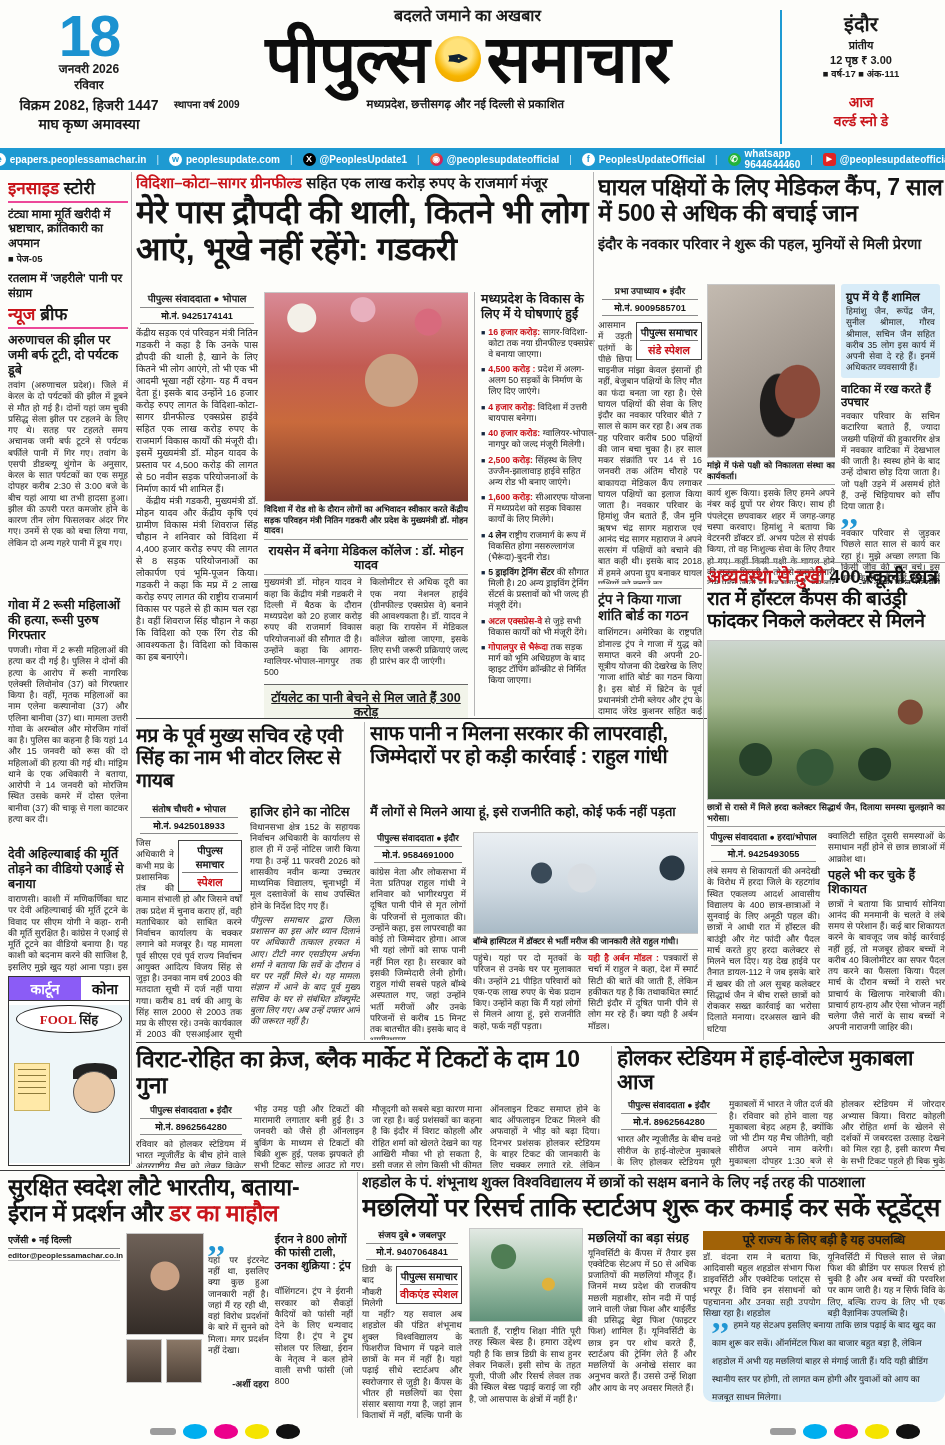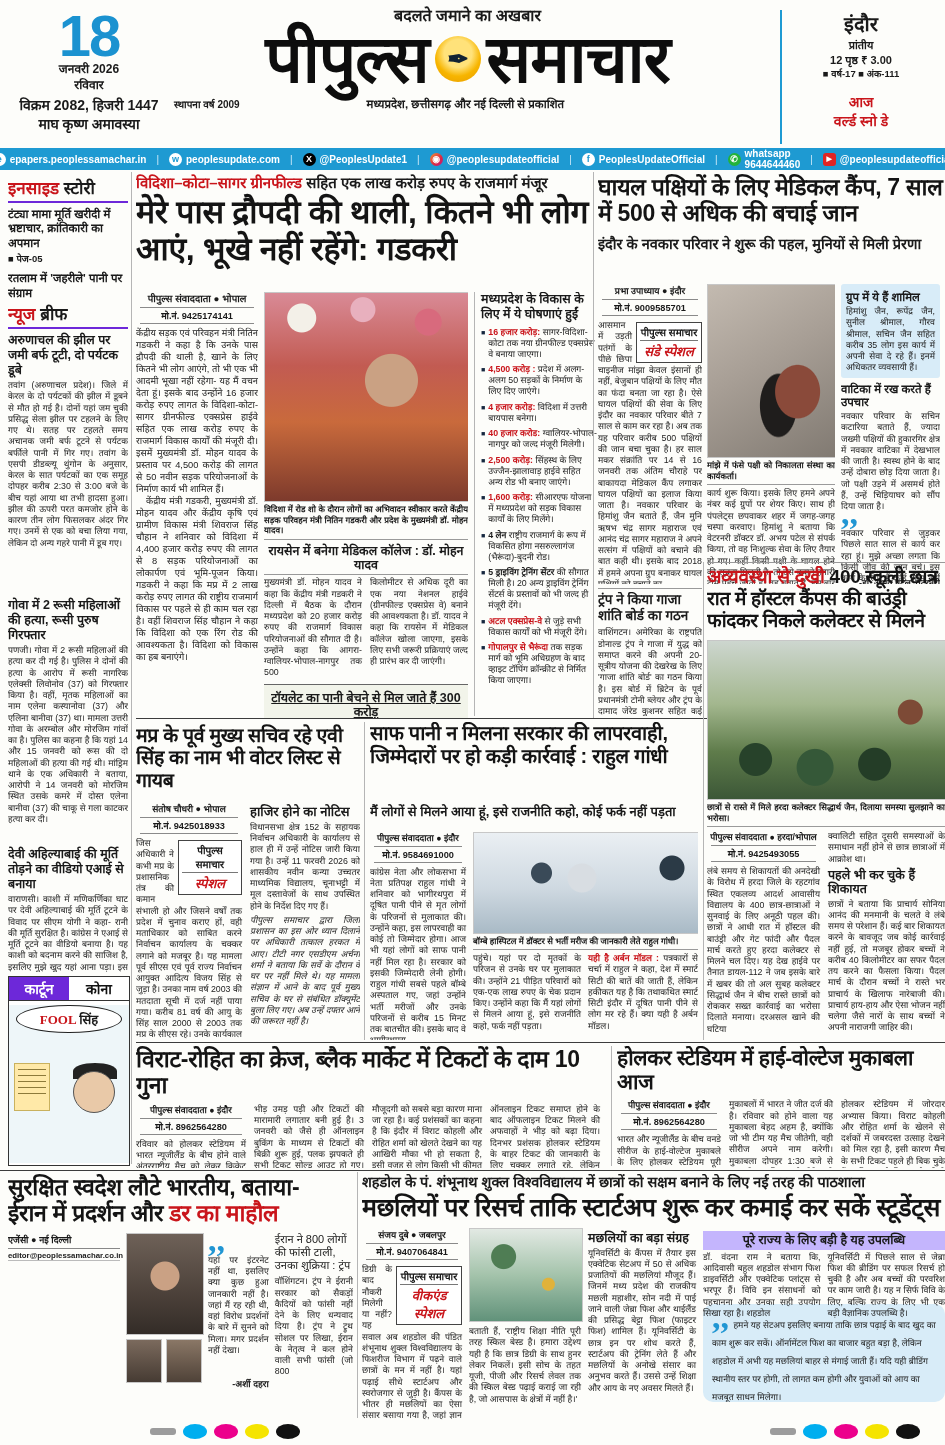--- a/index.html
+++ b/index.html
@@ -13,21 +13,21 @@
   .subhead{font-weight:800;font-size:14px;line-height:1.2;}
   .body-txt{font-size:9.3px;line-height:1.29;text-align:justify;color:#1d1d1d;}
   .small-txt{font-size:8.8px;line-height:1.28;text-align:justify;color:#1d1d1d;}
   .byline{font-size:9.8px;font-weight:700;text-align:center;white-space:nowrap;}
   .phone{font-size:9.2px;font-weight:700;text-align:center;border-top:1px solid #8a8a8a;border-bottom:1px solid #8a8a8a;margin:2px 4px 4px;padding:1px 0;}
   .sub-h{font-weight:800;font-size:12.5px;line-height:1.15;margin:3px 0 2px;}
   .caption{font-size:8.4px;font-weight:700;text-align:justify;border-bottom:1px solid #9a9a9a;padding:2px 0 3px;line-height:1.25;}
   .photo{position:relative;overflow:hidden;border:1px solid #c7c7c7;}
   .badge{border:1.5px solid #444;text-align:center;padding:2px 3px;margin:3px auto;width:88%;background:#fff;}
   .badge .b1{font-weight:900;font-size:10px;display:block;border-bottom:1px solid #777;padding-bottom:1px;}
-  .badge .b2{color:#c9151b;font-weight:900;font-size:13px;display:block;padding-top:1px;font-style:italic;}
+  .badge .b2{color:#c9151b;font-weight:900;font-size:11px;display:block;padding-top:1px;}
   .qmark{color:#2196d3;font-weight:900;font-size:34px;line-height:14px;font-family:"Liberation Serif",serif;}
   .quote-attrib{font-weight:700;text-align:right;font-size:9px;}
   .box-blue{background:#d8ecf8;border-radius:10px;padding:6px 9px;}
   .ann-item{display:flex;gap:3px;margin-bottom:4.5px;}
   .sq{color:#16273f;font-size:7px;line-height:1.7;}
   .ann-txt{font-size:8.8px;line-height:1.25;text-align:left;}
   .ann-lead{color:#c9151b;font-weight:800;}
   .tint-box{background:#f2f4ea;border-top:1.5px solid #666;padding:3px 4px;}
   .cols2{display:flex;gap:8px;}
   .cols2>div{flex:1;}
@@ -39,28 +39,28 @@
   .m-logo{width:46px;height:46px;border-radius:50%;background:radial-gradient(circle at 50% 38%,#ffe27a 0 38%,#f7b500 62%,#e79a00 100%);display:flex;align-items:center;justify-content:center;font-size:26px;color:#123;flex:0 0 auto;}
   .socialbar{position:absolute;left:0;top:148px;width:945px;height:22px;background:#1e9ad2;display:flex;align-items:center;justify-content:center;gap:10px;color:#fff;font-weight:700;font-size:10px;}
   .sb-item{display:flex;align-items:center;gap:4px;}
   .sb-sep{color:#cfeaf8;font-weight:400;}
   .sb-ic{width:13px;height:13px;border-radius:50%;background:#fff;color:#1e9ad2;display:flex;align-items:center;justify-content:center;font-size:9px;font-weight:900;flex:0 0 auto;}
   .ic-x{background:#000;color:#fff;}
   .ic-wa{background:#23b33a;color:#fff;}
   .ic-yt{background:#e02423;color:#fff;border-radius:3px;font-size:7px;}
   .ic-ig{background:linear-gradient(135deg,#f09433,#dc2743 60%,#bc1888);color:#fff;}
   
-  .rail-h{font-size:17px;font-weight:900;border-bottom:2px solid #6d28d9;padding-bottom:2px;margin-bottom:4px;}
+  .rail-h{font-size:17px;font-weight:900;border-bottom:2px solid #ec4899;padding-bottom:2px;margin-bottom:4px;}
   .rail-item{font-size:11.5px;font-weight:800;line-height:1.25;margin-bottom:2px;}
   .rail-page{font-size:9.5px;font-weight:800;margin:1px 0 6px;}
   .brief-t{font-size:12.5px;font-weight:900;line-height:1.2;margin-bottom:2px;}
   
   .cartoon{border:1.5px solid #333;background:#fff;}
   .cartoon-h{display:flex;font-weight:900;font-size:14px;text-align:center;border-bottom:1.5px solid #333;}
-  .cartoon-h .c1{background:#6d28d9;color:#fff;flex:1;padding:2px 0;}
+  .cartoon-h .c1{background:#8b5cf6;color:#fff;flex:1;padding:2px 12px;}
   .cartoon-h .c2{background:#fff;color:#111;flex:1;padding:2px 0;}
   .bubble{margin:4px auto 2px;width:86%;border:1.5px solid #222;border-radius:50%;text-align:center;font-weight:900;font-size:13px;padding:4px 0;background:#fff;font-family:"Liberation Serif",serif;}
   .note{position:absolute;left:5px;top:58px;width:34px;height:46px;background:#ffe9a8;border:1px solid #c9b15e;}
   .note i{display:block;height:1px;background:#8d7a3a;margin:5px 3px 0;}
   .face{position:absolute;right:14px;top:66px;width:40px;height:40px;border-radius:50%;background:#e9c9a8;border:1px solid #555;}
   .hair{position:absolute;right:12px;top:58px;width:44px;height:16px;border-radius:50% 50% 0 0;background:#222;}
   .regmarks{position:absolute;top:1424px;display:flex;align-items:center;gap:7px;}
   .regbar{width:26px;height:7px;background:#9c9c9c;border-radius:3px;}
   .regdot{width:24px;height:15px;border-radius:50%;}
 </style>
@@ -420,21 +420,21 @@
           <div class="photo" style="width:36px;height:42px;background:linear-gradient(180deg,#7b6a5d,#463b33);"></div>
           <div class="photo" style="width:36px;height:42px;background:linear-gradient(180deg,#8a7766,#4f4238);"></div>
         </div>
       </div>
       <div style="width:66px;">
         <span class="qmark">,,</span>
         <div class="small-txt" style="height:122px;">यहां पर इंटरनेट नहीं था, इसलिए क्या कुछ हुआ जानकारी नहीं है। जहां मैं रह रही थी, वहां विरोध प्रदर्शनों के बारे में सुनने को मिला। मगर प्रदर्शन नहीं देखा।</div>
         <div class="quote-attrib">-अर्शी दहरा</div>
       </div>
       <div style="width:85px;">
-        <div style="font-weight:400;font-size:11px;line-height:1.2;margin-bottom:4px;">ईरान ने 800 लोगों की फांसी टाली, उनका शुक्रिया : ट्रंप</div>
+        <div style="font-weight:700;font-size:11px;line-height:1.2;margin-bottom:14px;">ईरान ने 800 लोगों की फांसी टाली, उनका शुक्रिया : ट्रंप</div>
         <div class="small-txt" style="height:112px;">वॉशिंगटन। ट्रंप ने ईरानी सरकार को सैकड़ों कैदियों को फांसी नहीं देने के लिए धन्यवाद दिया है। ट्रंप ने ट्रुथ सोशल पर लिखा, ईरान के नेतृत्व ने कल होने वाली सभी फांसी (जो 800</div>
       </div>
     </div>
   </div>
 
   <div class="sec" style="left:362px;top:1174px;width:583px;height:246px;">
     <div class="kicker" style="font-size:14.5px;">शहडोल के पं. शंभूनाथ शुक्ल विश्वविद्यालय में छात्रों को सक्षम बनाने के लिए नई तरह की पाठशाला</div>
     <div class="headline" style="font-size:25px;margin-top:2px;">मछलियों पर रिसर्च ताकि स्टार्टअप शुरू कर कमाई कर सकें स्टूडेंट्स</div>
     <div style="display:flex;gap:7px;margin-top:6px;">
       <div style="width:100px;">
@@ -451,21 +451,21 @@
           radial-gradient(circle at 30% 30%,#4f7d54 0 12px,transparent 13px),
           radial-gradient(circle at 70% 60%,#e0b23a 0 6px,transparent 7px),
           linear-gradient(180deg,#e2e9e3 0%,#a4c3ab 50%,#61927a 100%);"></div>
         <div class="small-txt" style="margin-top:4px;height:84px;">बताती हैं, 'राष्ट्रीय शिक्षा नीति पूरी तरह स्किल बेस्ड है। हमारा उद्देश्य यही है कि छात्र डिग्री के साथ हुनर लेकर निकलें। इसी सोच के तहत यूजी, पीजी और रिसर्च लेवल तक की स्किल बेस्ड पढ़ाई कराई जा रही है, जो आसपास के क्षेत्रों में नहीं है।'</div>
       </div>
       <div style="width:108px;">
         <div class="sub-h">मछलियों का बड़ा संग्रह</div>
         <div class="small-txt" style="height:158px;">यूनिवर्सिटी के कैंपस में तैयार इस एक्वेटिक सेटअप में 50 से अधिक प्रजातियों की मछलियां मौजूद हैं। जिनमें मध्य प्रदेश की राजकीय मछली महाशीर, सोन नदी में पाई जाने वाली जेब्रा फिश और थाईलैंड की प्रसिद्ध बेट्टा फिश (फाइटर फिश) शामिल हैं। यूनिवर्सिटी के छात्र इन पर शोध करते हैं, स्टार्टअप की ट्रेनिंग लेते हैं और मछलियों के अनोखे संसार का अनुभव करते हैं। उससे उन्हें शिक्षा और आय के नए अवसर मिलते हैं।</div>
       </div>
       <div style="width:242px;">
-        <div class="sub-h" style="text-align:center;background:#c4b5fd;padding:2px 0;">पूरे राज्य के लिए बड़ी है यह उपलब्धि</div>
+        <div class="sub-h" style="text-align:center;background:#a16207;padding:2px 0;">पूरे राज्य के लिए बड़ी है यह उपलब्धि</div>
         <div style="display:flex;gap:7px;">
           <div class="small-txt" style="flex:1;height:48px;">डॉ. वंदना राम ने बताया कि, आदिवासी बहुल शहडोल संभाग फिश डाइवर्सिटी और एक्वेटिक प्लांट्स से भरपूर हैं। विवि इन संसाधनों को पहचानना और उनका सही उपयोग सिखा रहा है। शहडोल</div>
           <div class="small-txt" style="flex:1;height:48px;">यूनिवर्सिटी में पिछले साल से जेब्रा फिश की ब्रीडिंग पर सफल रिसर्च हो चुकी है और अब बच्चों की परवरिश पर काम जारी है। यह न सिर्फ विवि के लिए, बल्कि राज्य के लिए भी एक बड़ी वैज्ञानिक उपलब्धि है।</div>
         </div>
         <div class="box-blue" style="margin-top:4px;height:86px;overflow:hidden;">
           <span class="qmark">,,</span>
           <span class="small-txt">हमने यह सेटअप इसलिए बनाया ताकि छात्र पढ़ाई के बाद खुद का काम शुरू कर सकें। ऑर्नामेंटल फिश का बाजार बहुत बड़ा है, लेकिन शहडोल में अभी यह मछलियां बाहर से मंगाई जाती हैं। यदि यही ब्रीडिंग स्थानीय स्तर पर होगी, तो लागत कम होगी और युवाओं को आय का मजबूत साधन मिलेगा।</span>
           
         </div>
       </div>

